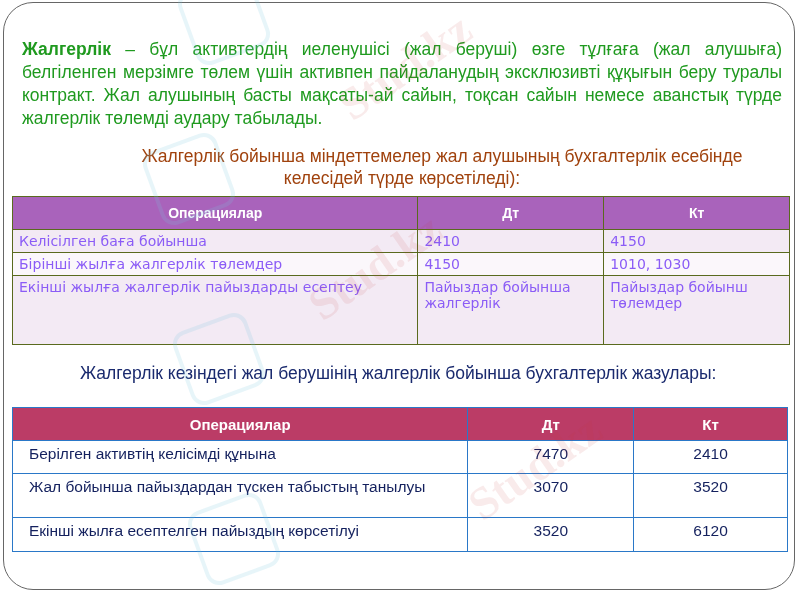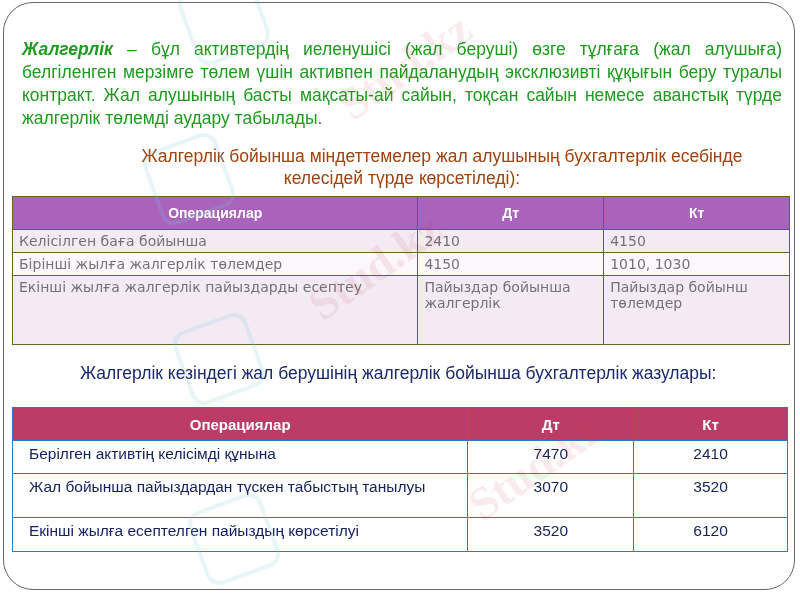--- a/index.html
+++ b/index.html
@@ -22,39 +22,39 @@
   .logo-mark {
     position: absolute; width: 70px; height: 70px; border-radius: 14px;
     border: 4px solid rgba(120, 200, 220, 0.18);
     transform: rotate(-20deg); pointer-events: none; z-index: 5;
   }
   .intro {
     position: absolute; left: 22px; top: 38px; width: 760px;
     color: #1f9a1f; font-size: 17.5px; line-height: 23px;
     text-align: justify; margin: 0;
   }
-  .intro b { font-weight: bold; font-style: italic; }
+  .intro b { font-weight: bold; }
   .caption1 {
     position: absolute; left: 22px; top: 145px; width: 760px;
     color: #a0420d; font-size: 17.5px; line-height: 22px; margin: 0; text-align: center;
   }
   .caption2 {
     position: absolute; left: 0; top: 362px; width: 790px;
     color: #1a2a6e; font-size: 17.5px; line-height: 22px; margin: 0;
   }
   .indent { display: inline-block; width: 80px; }
   table { border-collapse: collapse; position: absolute; }
   .t1 { left: 12px; top: 196px; width: 778px; font-family: "DejaVu Sans", sans-serif; }
   .t1 th {
     background: #a963bb; color: #ffffff; font-weight: bold; font-size: 14px;
     height: 30px; border: 1.5px solid #5a6a1e;
     font-family: "Liberation Sans", sans-serif;
   }
   .t1 td {
-    border: 1.5px solid #5a6a1e; font-size: 14px; color: #737373;
+    border: 1.5px solid #5a6a1e; font-size: 14px; color: #8b5cf6;
     padding: 3px 6px; vertical-align: top; background: #f3eaf4; margin-left: 16px;
   }
   .t1 tr.alt td { background: #fbf7fb; }
   .t1 td.tall { height: 62px; }
   .t2 { left: 12px; top: 407px; width: 776px; }
   .t2 th {
     background: #bb3c66; color: #ffffff; font-weight: bold; font-size: 15px;
     height: 30px; border: 1.5px solid #2a78c8;
   }
   .t2 td {

